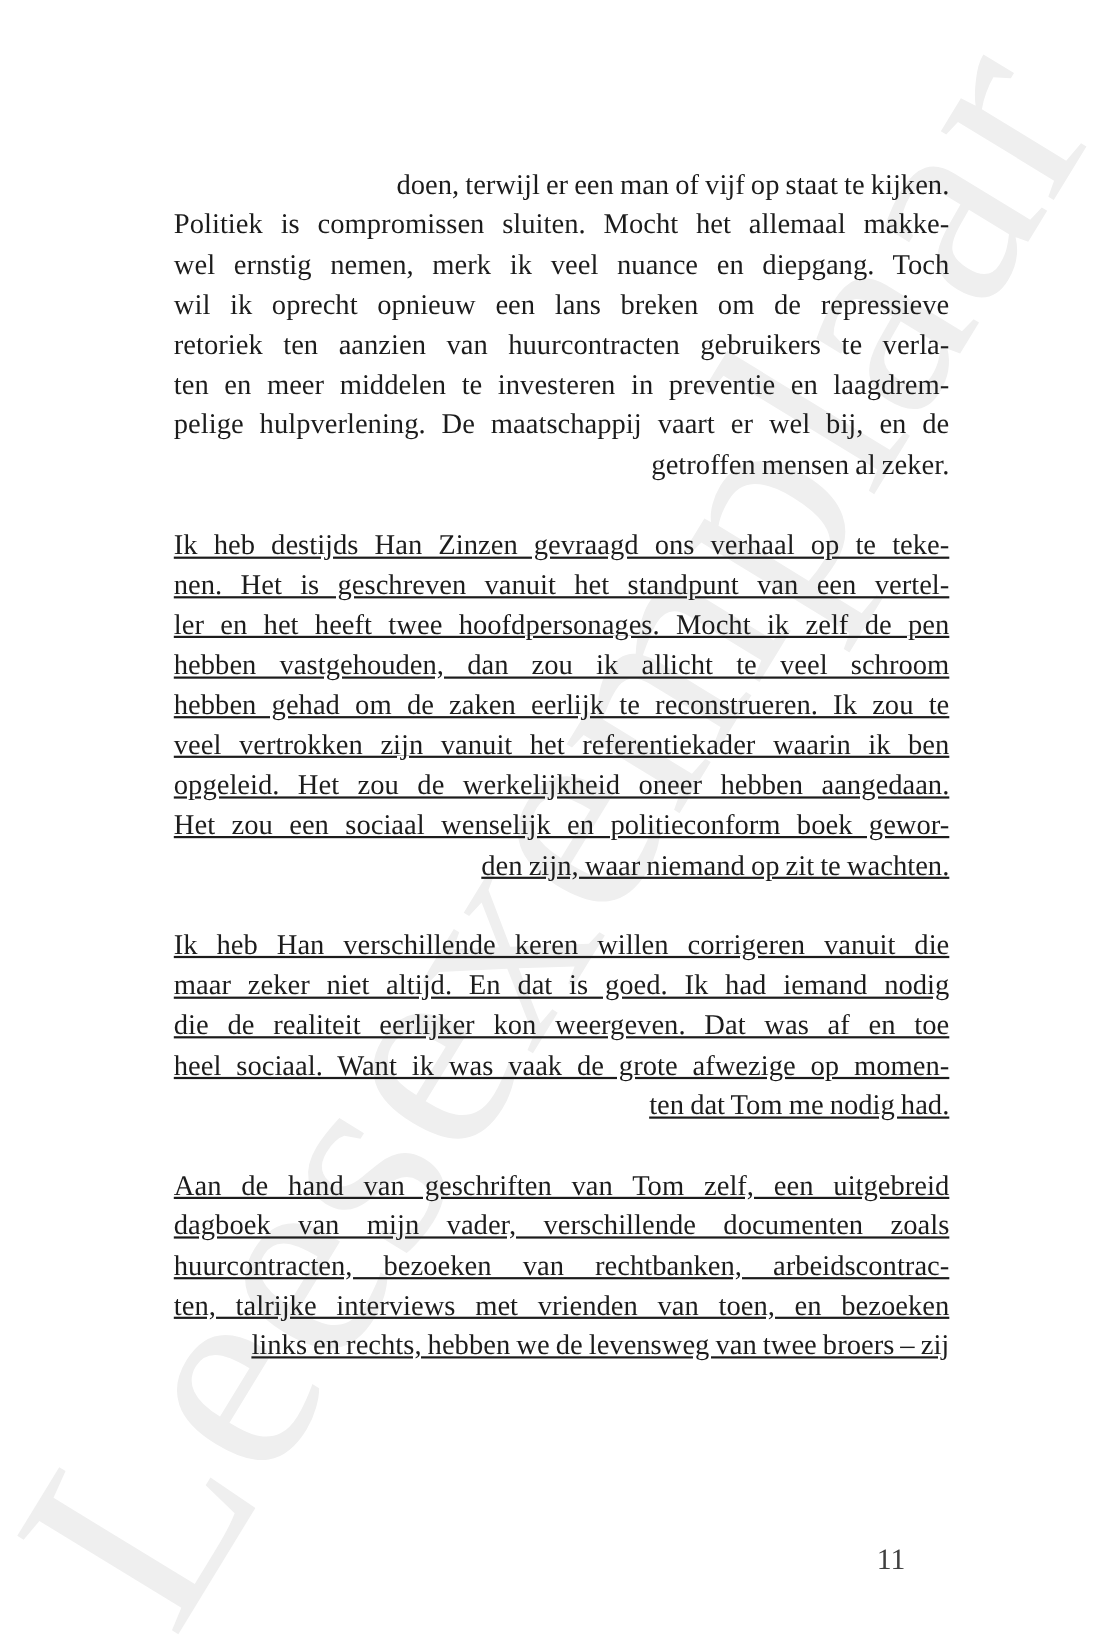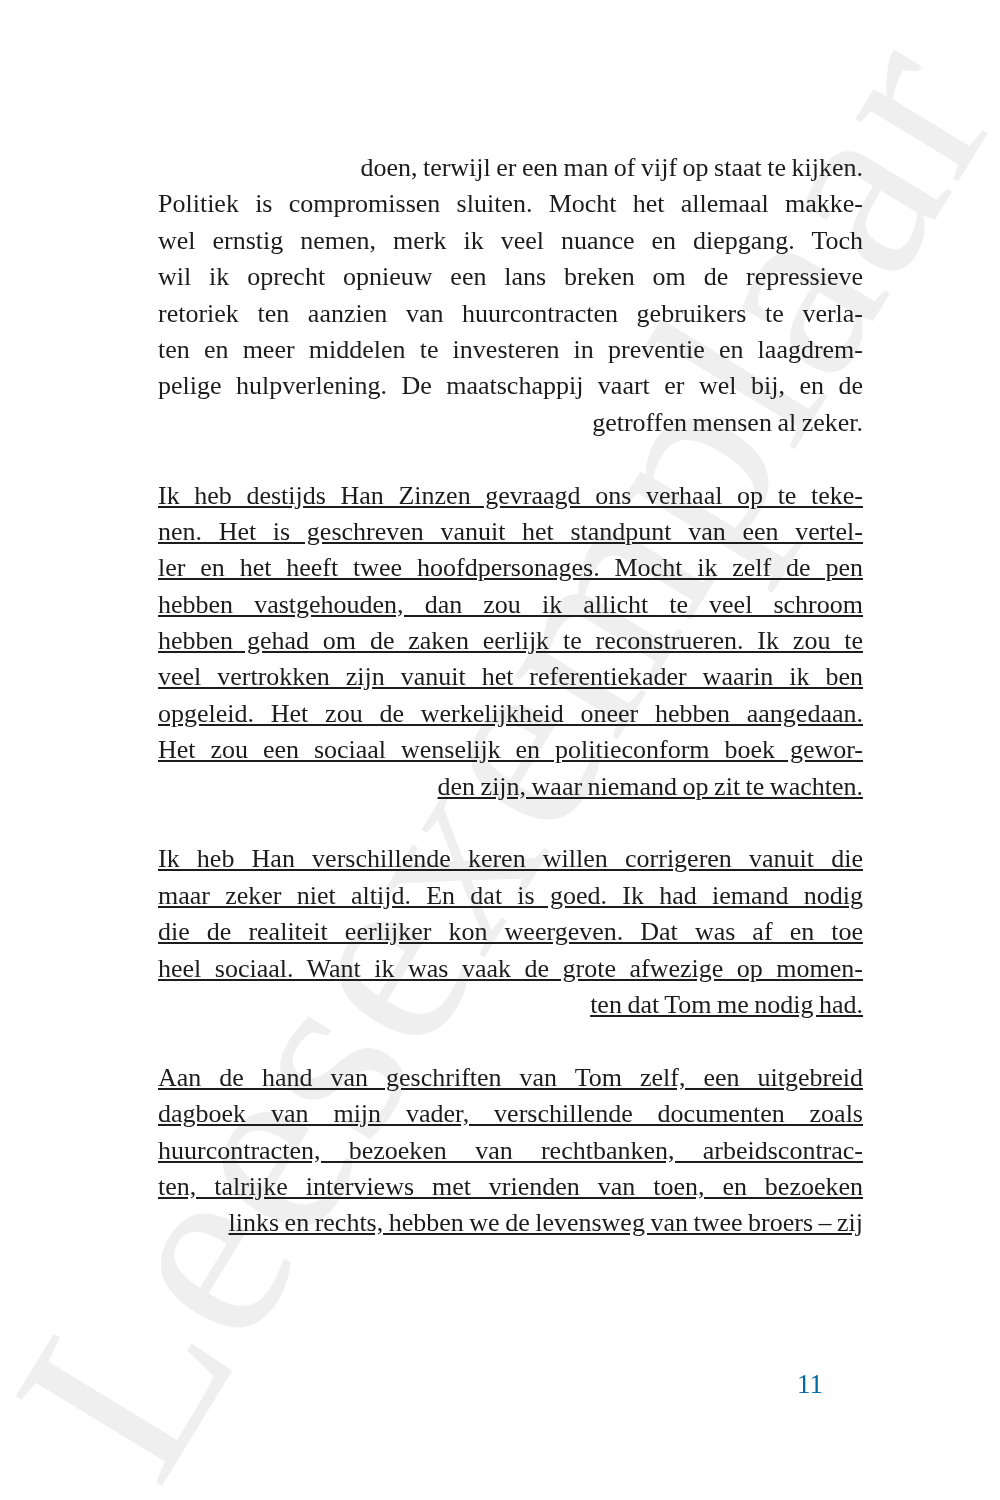--- a/index.html
+++ b/index.html
@@ -98,14 +98,14 @@
       </div>
       <div class="para gap">
         <div class="line jline">Aan de hand van geschriften van Tom zelf, een uitgebreid</div>
         <div class="line jline">dagboek van mijn vader, verschillende documenten zoals</div>
         <div class="line jline">huurcontracten, bezoeken van rechtbanken, arbeidscontrac-</div>
         <div class="line jline">ten, talrijke interviews met vrienden van toen, en bezoeken</div>
         <div class="line lline">links en rechts, hebben we de levensweg van twee broers – zij</div>
       </div>
     </div>
 
-  <div class="page-number" style="color: #0369a1;">11</div>
+  <div class="page-number" style="color: #404040; margin-top: 33px;">11</div>
 </div>
 
 </body></html>

